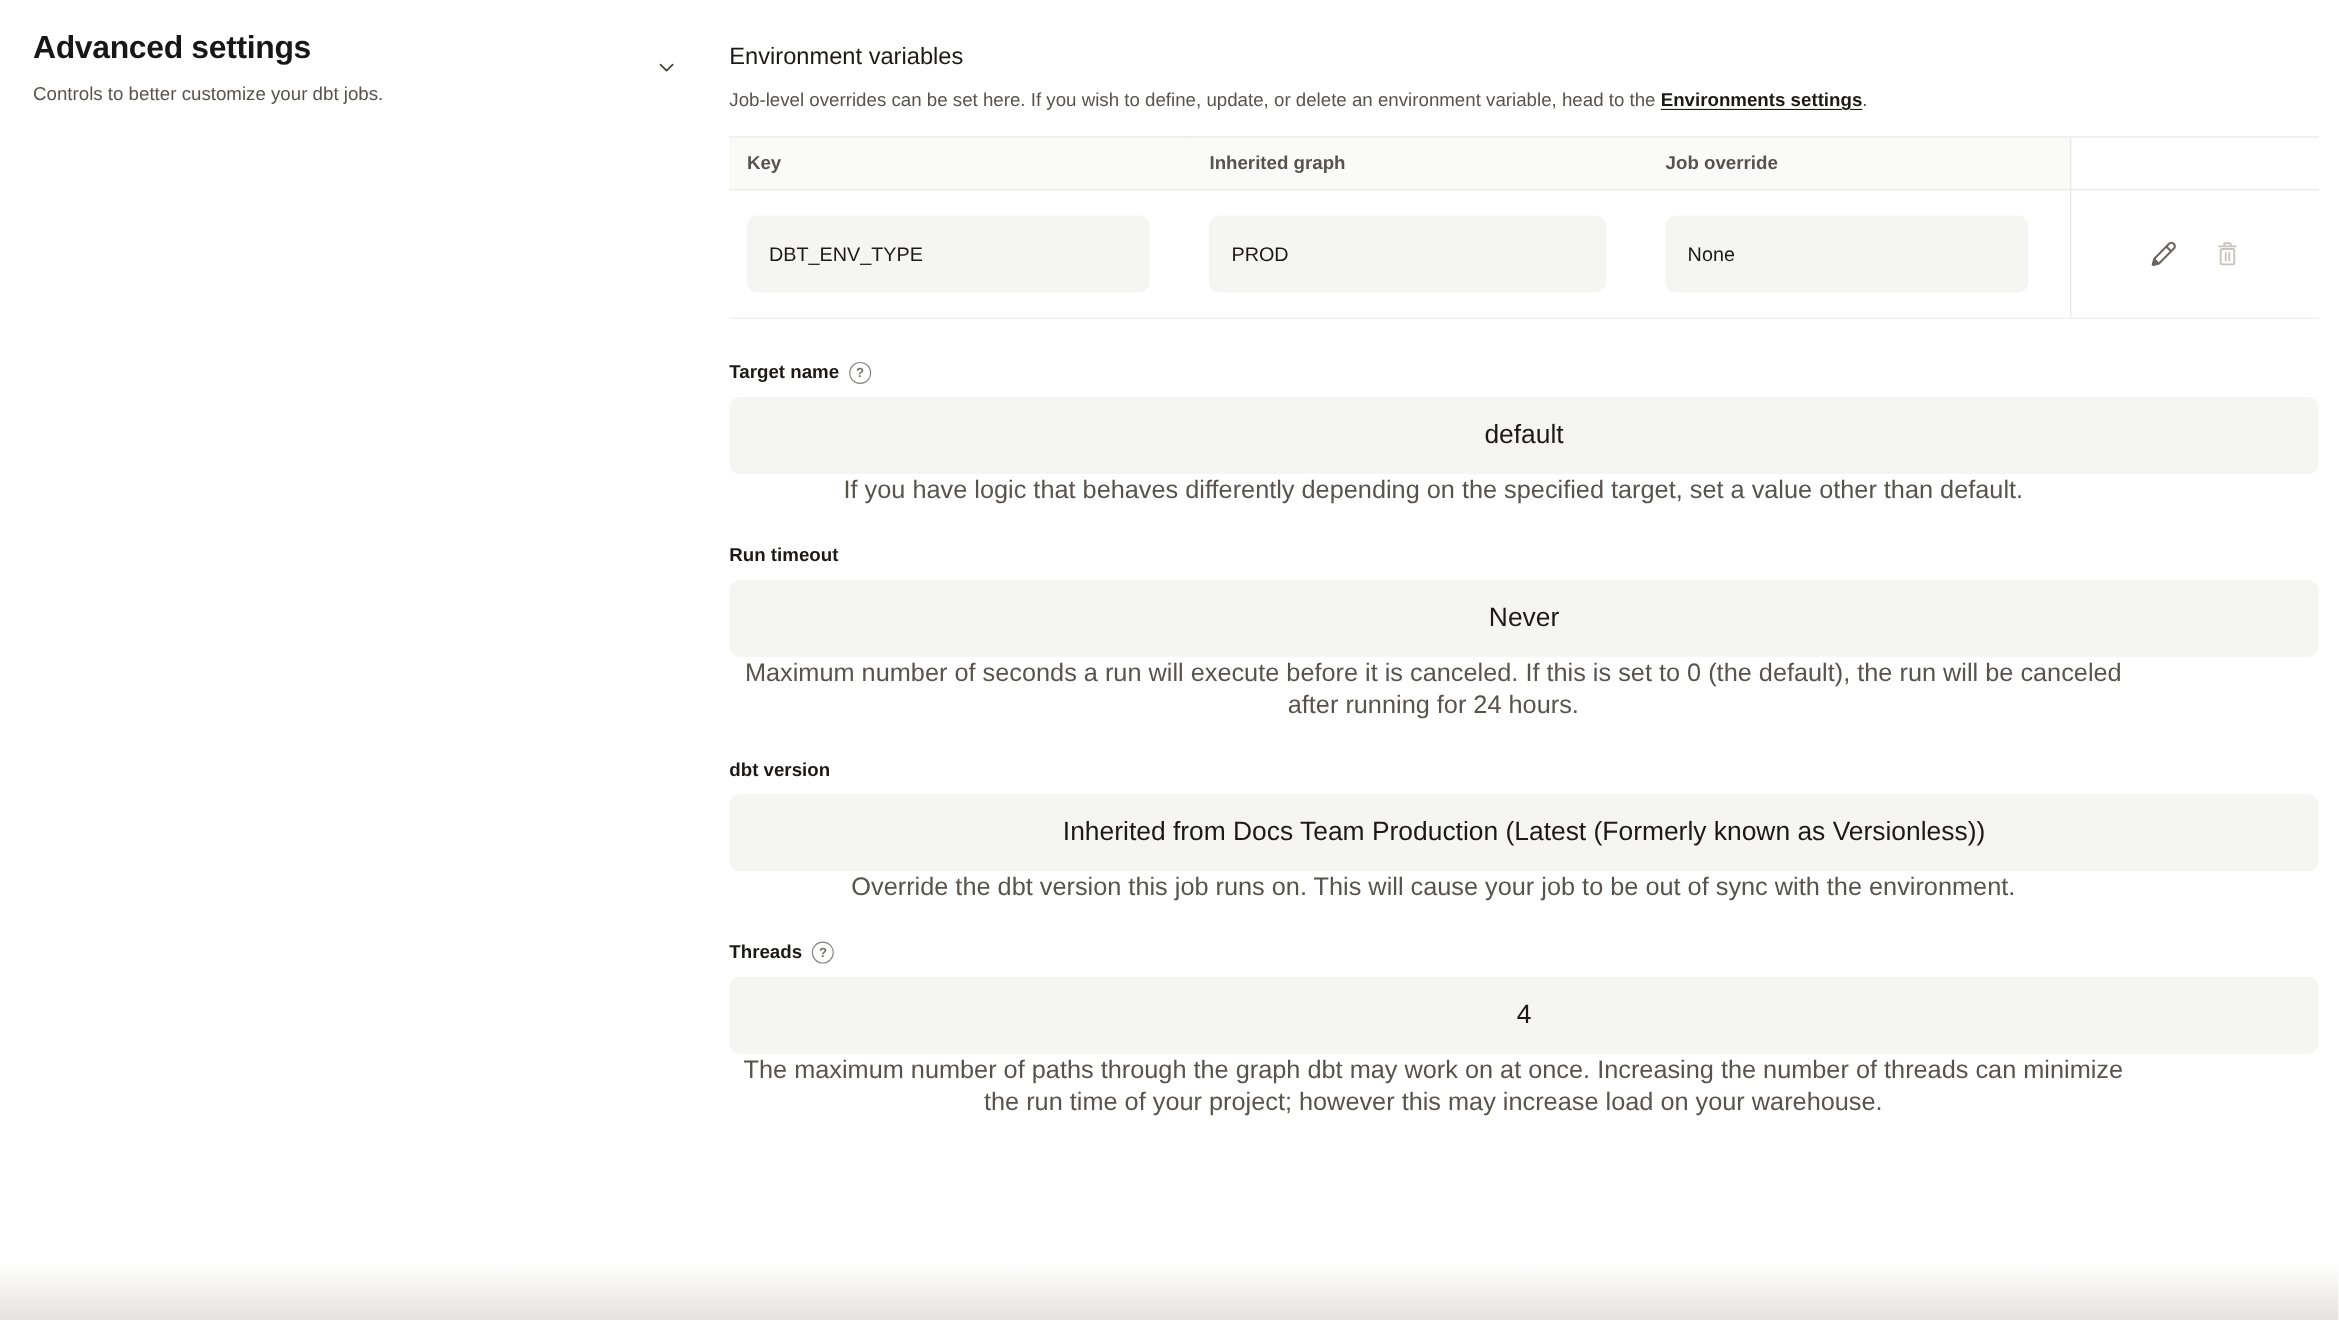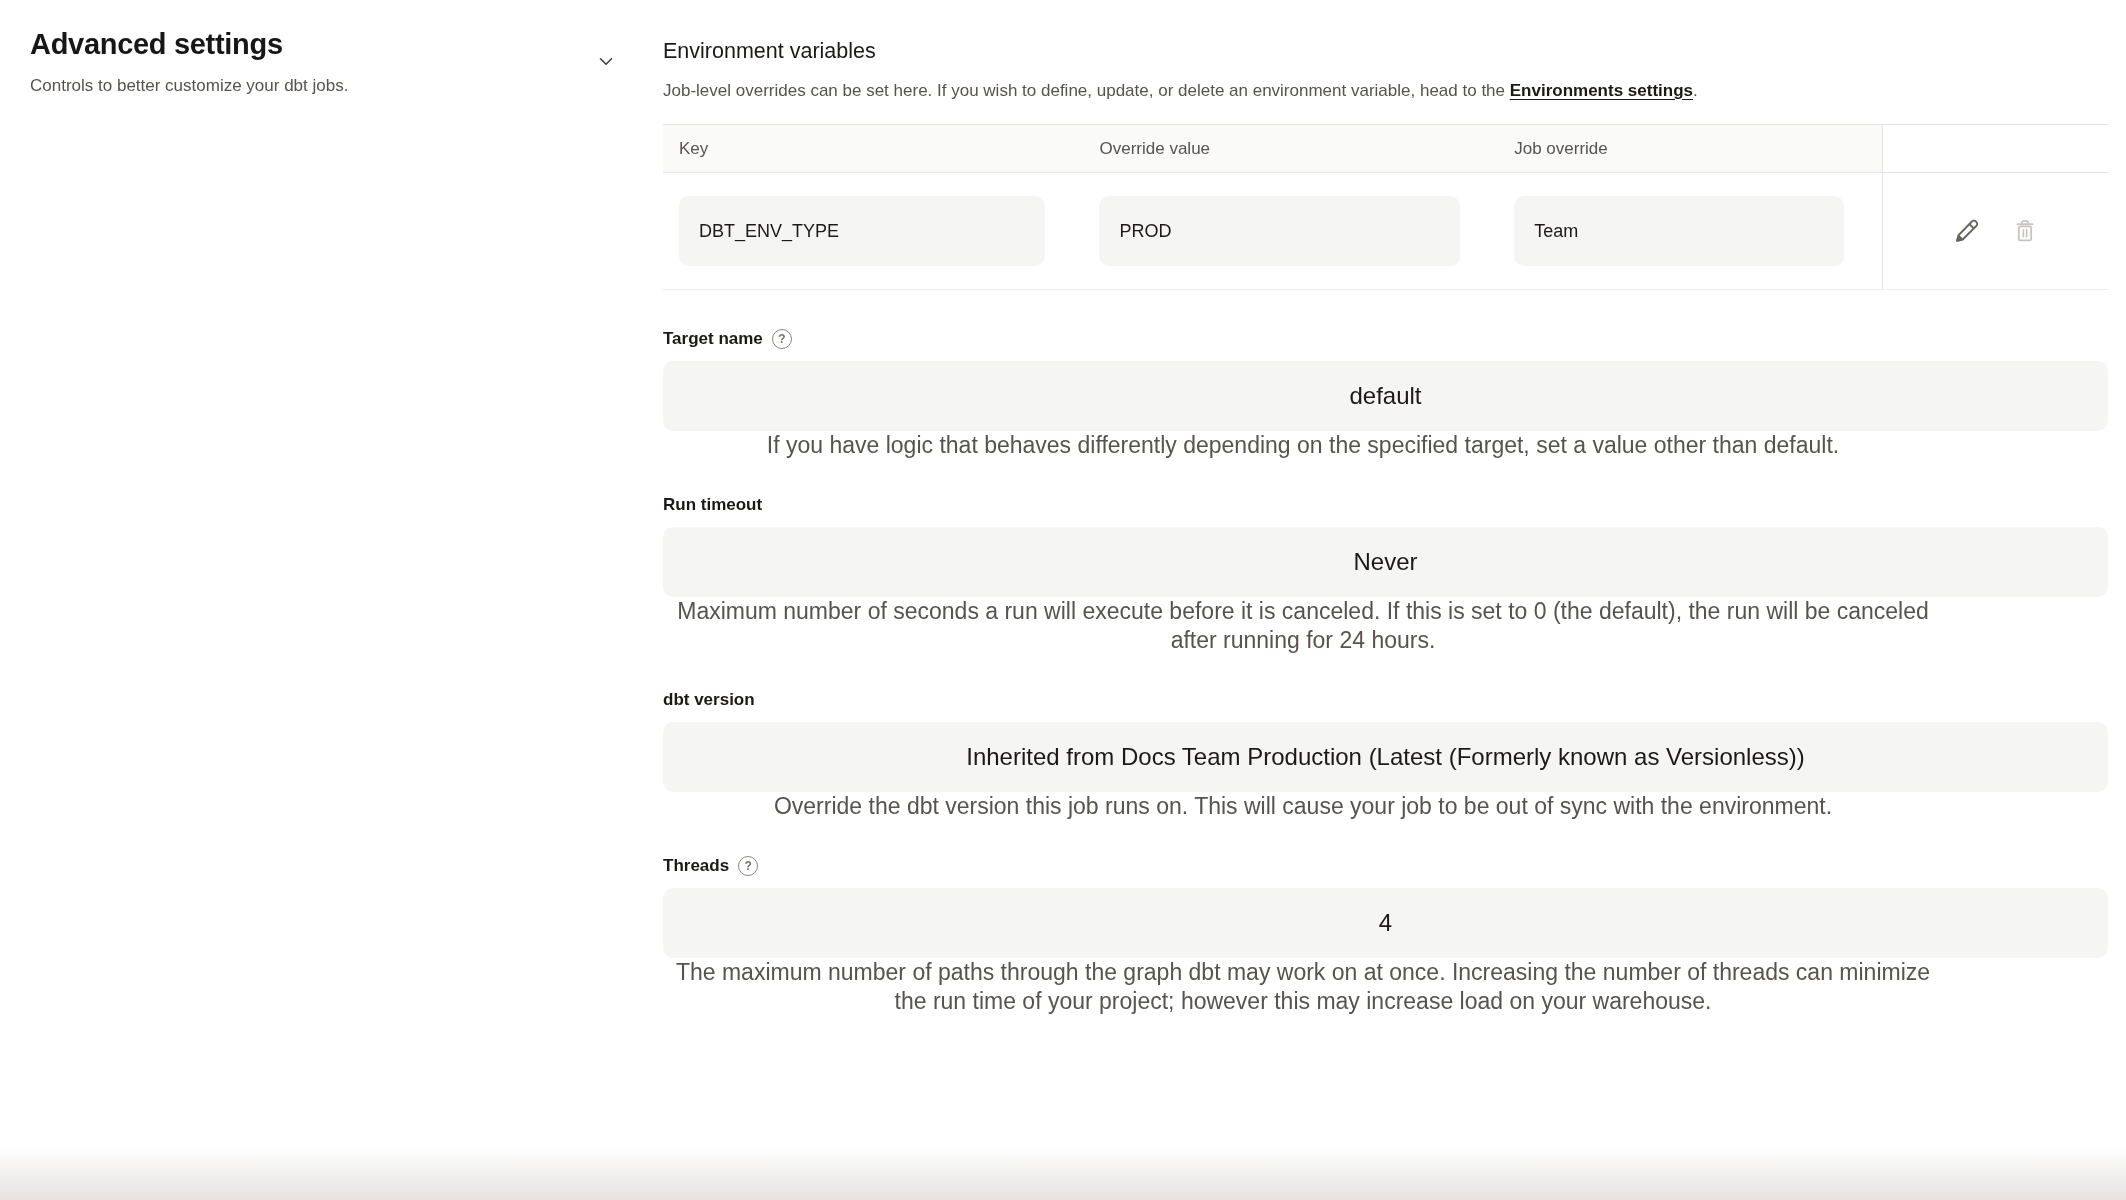--- a/index.html
+++ b/index.html
@@ -39,21 +39,21 @@
     text-underline-offset: 3px; cursor: pointer;
   }
 
   
   .env-table {
     width: 100%; margin-top: 20px;
     border-collapse: collapse; table-layout: fixed;
     border-top: 1px solid #e7e5e4;
   }
   .env-table th {
-    text-align: left; font-weight: 400; font-size: 17px; color: #57534e;
+    text-align: left; font-weight: 700; font-size: 17px; color: #57534e;
     background: #fafaf9; height: 48px; padding: 0 0 0 16px;
     border-bottom: 1px solid #e7e5e4;
   }
   .env-table th.actions-col { background: #ffffff; border-left: 1px solid #e7e5e4; }
   .env-table td {
     padding: 23px 0 23px 16px;
     border-bottom: 1px solid #edecea; vertical-align: middle;
   }
   .env-table td.actions-cell {
     border-left: 1px solid #e7e5e4; padding: 23px 0;
@@ -124,35 +124,35 @@
     <table class="env-table">
       <colgroup>
         <col class="col-key">
           <col class="col-inherited">
           <col class="col-override">
           <col class="col-actions">
       </colgroup>
       <thead>
         <tr>
           <th>Key</th>
-          <th>Override value</th>
+          <th>Inherited graph</th>
           <th>Job override</th>
           <th class="actions-col"></th>
         </tr>
       </thead>
       <tbody>
         <tr>
           <td>
               <div class="chip">DBT_ENV_TYPE</div>
             </td>
           <td>
               <div class="chip">PROD</div>
             </td>
           <td>
-              <div class="chip">Team</div>
+              <div class="chip">None</div>
             </td>
           <td class="actions-cell">
             <button class="icon-btn">
               <svg width="30" height="30" viewBox="0 0 24 24">
                 <path d="M15.7 4.6a2.3 2.3 0 0 1 3.6 0l.1.1a2.3 2.3 0 0 1 0 3.3L8.6 18.8 4.4 19.9a.3.3 0 0 1-.37-.37L5.2 15.4 15.7 4.6z" fill="none" stroke="#6b6560" stroke-width="1.5" stroke-linejoin="round"></path>
                 <path d="M13.9 6.4l3.7 3.7" fill="none" stroke="#6b6560" stroke-width="1.5"></path>
                 <path d="M5.2 15.4l3.4 3.4-4.2 1.1a.3.3 0 0 1-.37-.37L5.2 15.4z" fill="#6b6560" stroke="#6b6560" stroke-width="1" stroke-linejoin="round"></path>
               </svg>
             </button>
             <button class="icon-btn">

